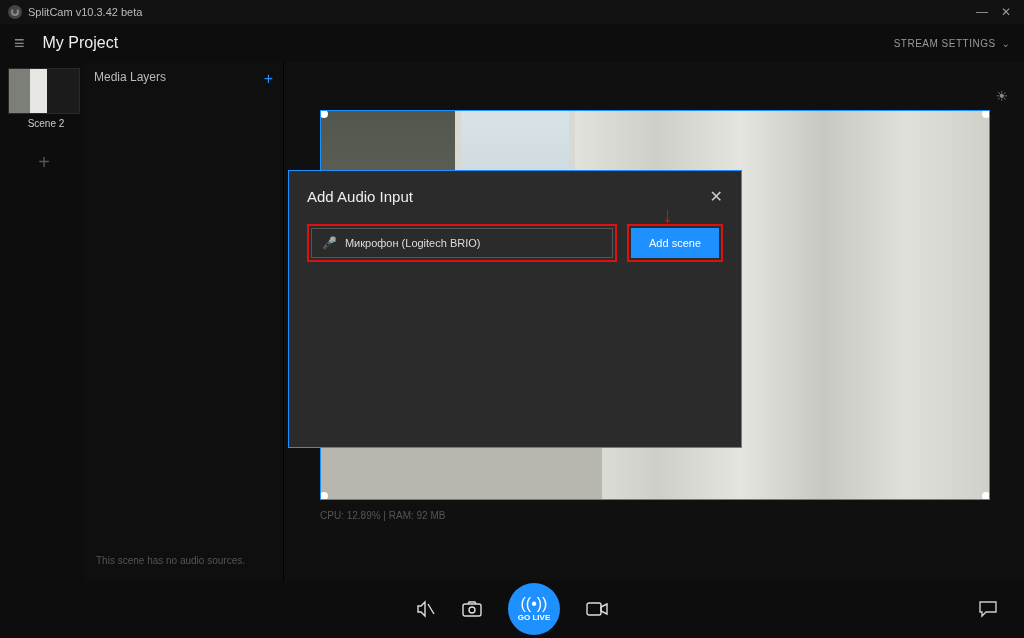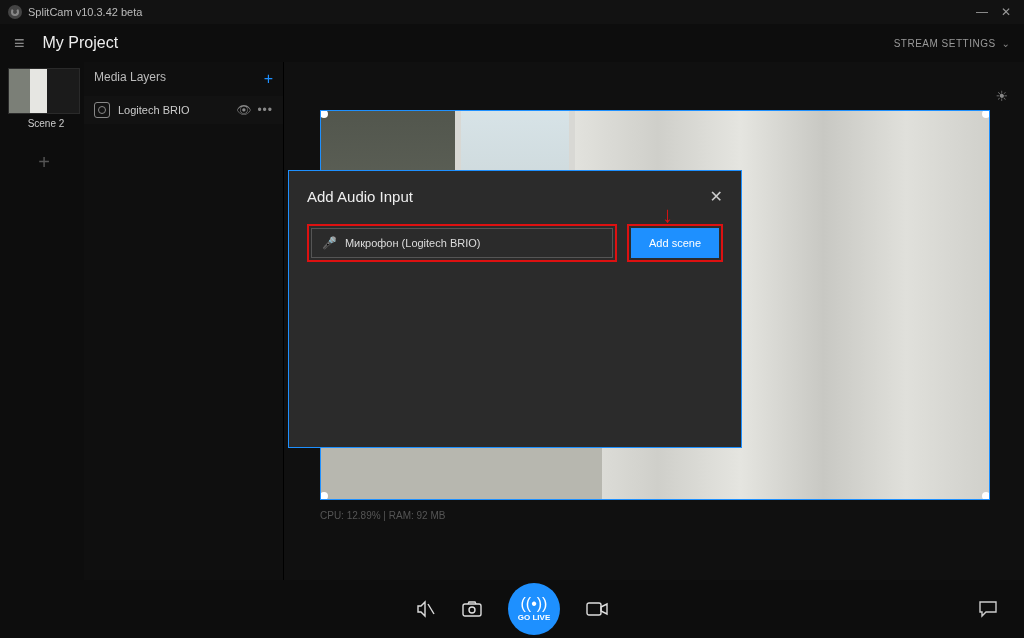--- a/index.html
+++ b/index.html
@@ -103,27 +103,22 @@
     <div class="scene-thumb"></div>
     <div class="scene-label">Scene 2</div>
     <div class="add-scene">+</div>
   </div>
 
   <div class="col-layers">
     <div class="layers-head">
       <span>Media Layers</span>
       <span class="plus">+</span>
     </div>
-    <div class="layer-item">
-      <span class="cam-icon"></span>
-      <span>Logitech BRIO</span>
-      <span class="eye">👁</span>
-      <span class="dots">•••</span>
-    </div>
     <div class="layers-spacer"></div>
+    <div class="audio-mixer-body">This scene has no audio sources.</div>
   </div>
 
   <div class="col-canvas">
     <span class="brightness-btn">☀</span>
     <div class="canvas-frame">
       <div class="camimg">
         <div class="wall-l"></div>
         <div class="window"></div>
         <div class="plant"></div>
         <div class="curtain"></div>

